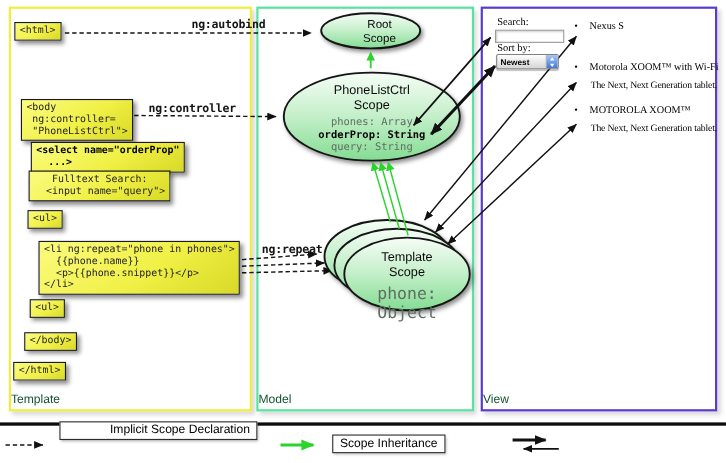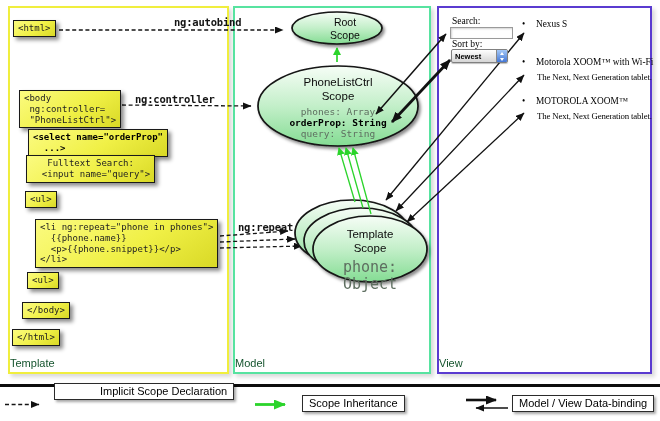--- a/index.html
+++ b/index.html
@@ -201,15 +201,14 @@
 
   <svg class="lg-svg" style="left:254px; top:397px; width:46px; height:15px;">
     <path d="M1,7.5 H31" fill="none" stroke="#2bd42b" stroke-width="2.8" marker-end="url(#mGBig)"></path>
   </svg>
   <div class="lg-box" style="left:302px; top:395px;">Scope Inheritance</div>
 
   <svg class="lg-svg" style="left:464px; top:394px; width:46px; height:20px;">
     <path d="M2,6 H32" fill="none" stroke="#111" stroke-width="2.6" marker-end="url(#mAT)"></path>
     <path d="M44,14 H12" fill="none" stroke="#111" stroke-width="1.5" marker-end="url(#mA)"></path>
   </svg>
-  <div class="lg-box" style="left:512px; top:395px;">Model / View Data-binding</div>
 
 </div>
 
 </body></html>

